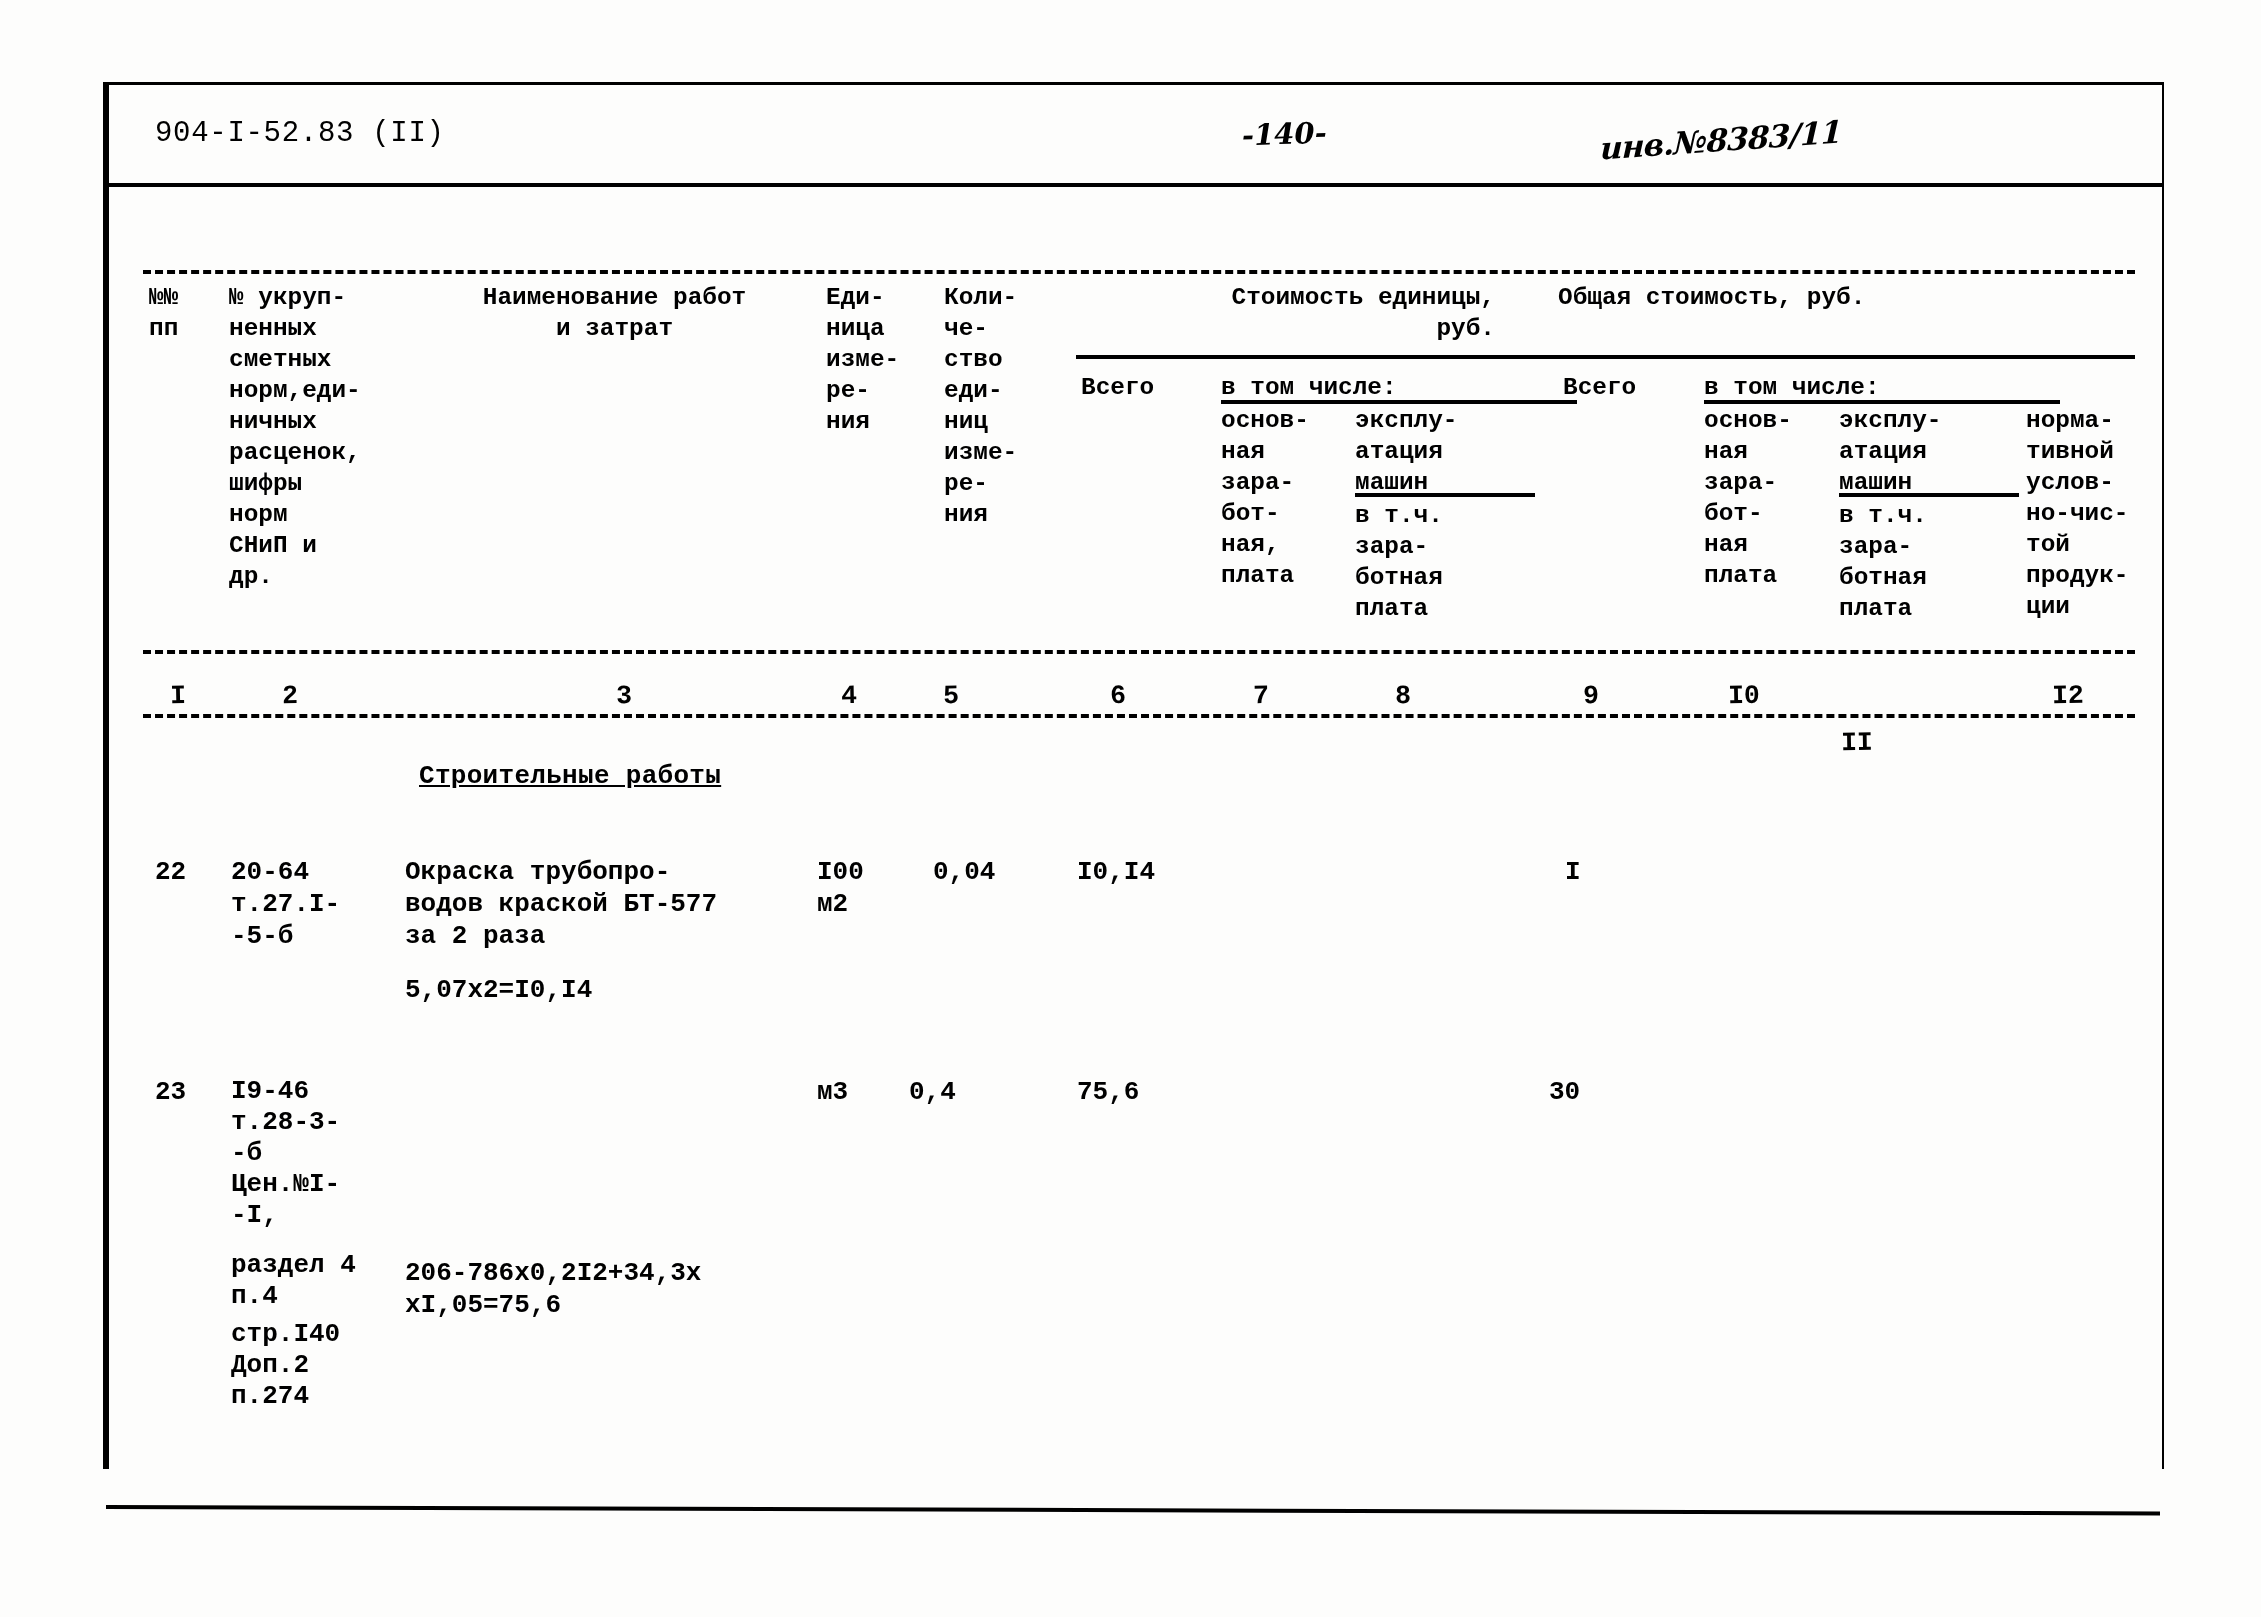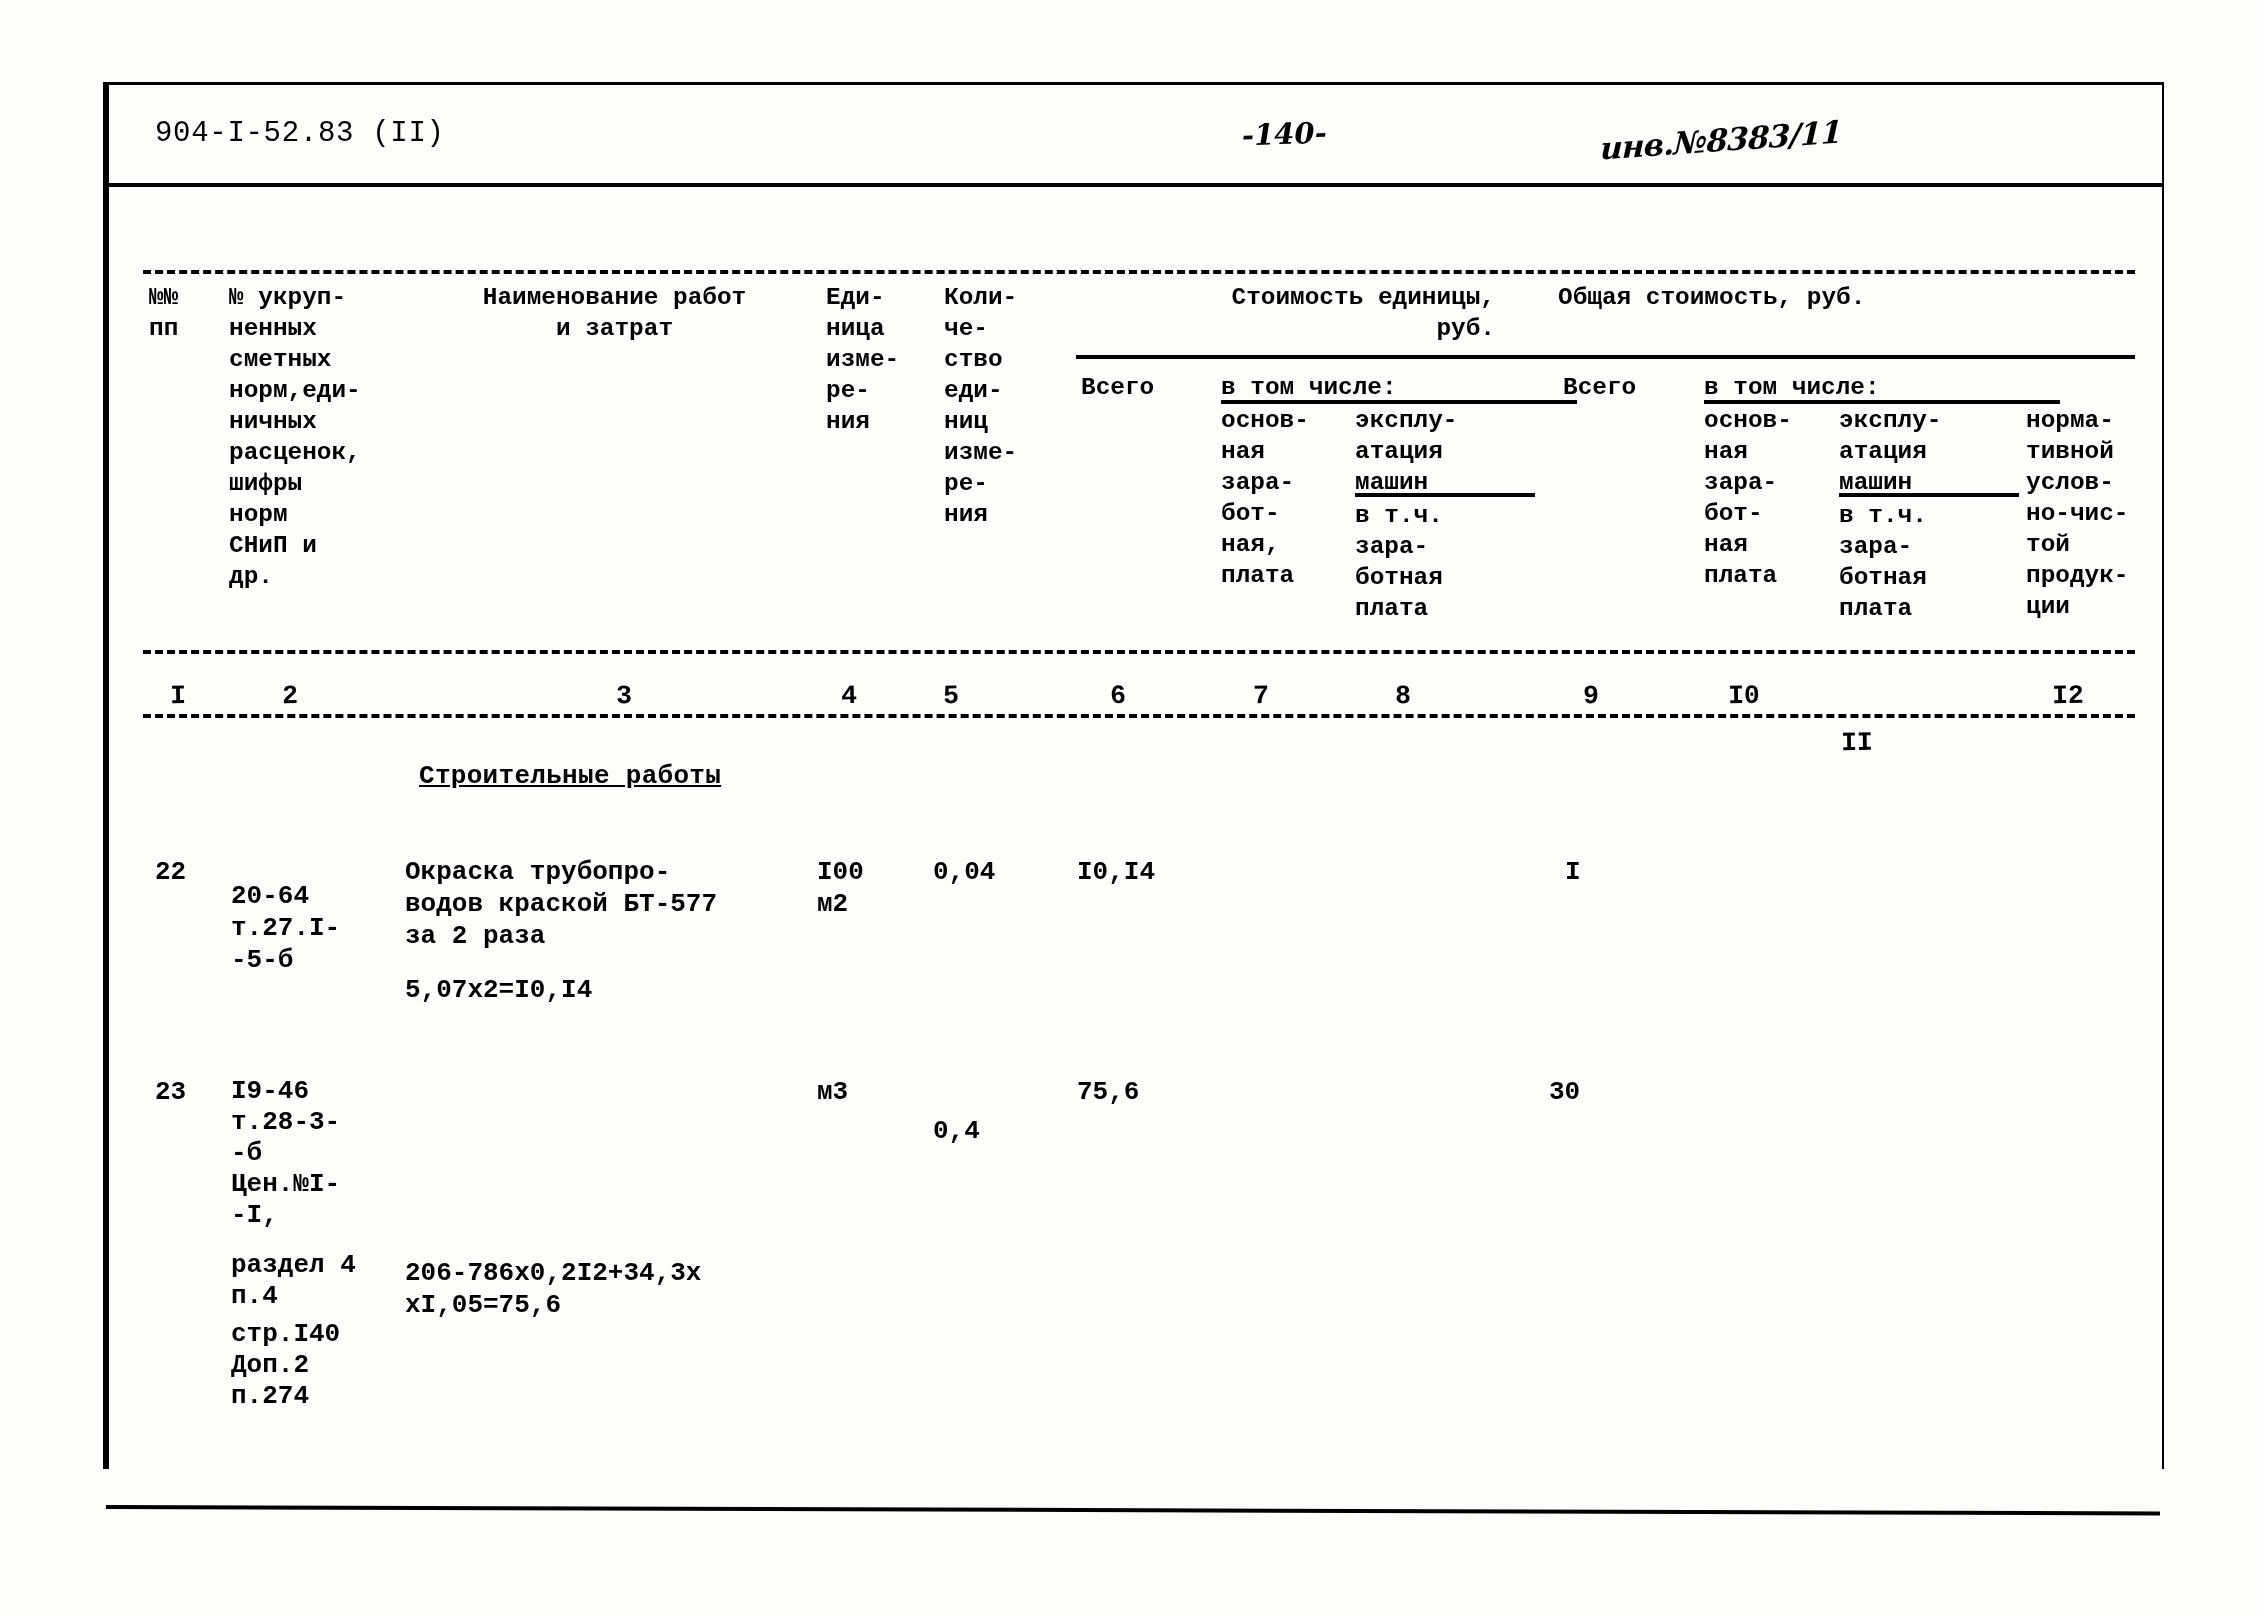--- a/index.html
+++ b/index.html
@@ -268,21 +268,21 @@
   <div class="colnum" style="left:1836px; width:42px;margin-top:47px;">II</div>
   <div class="colnum" style="left:2047px; width:42px;">I2</div>
 
   <div class="dash-rule" style="left:143px; top:714px; width:1992px;"></div>
 
   <div class="section-title" style="left:419px; top:761px;">Строительные работы</div>
 
   <div class="cell" style="left:0; top:0; width:0; height:0;"></div>
 
   <div class="cell" style="left:155px; top:856px; width:56px;">22</div>
-  <div class="cell" style="left:231px; top:856px; width:175px;margin-top:24px;">20-64
+  <div class="cell" style="left:231px; top:856px; width:175px;">20-64
 т.27.I-
 -5-б</div>
   <div class="cell" style="left:405px; top:856px; width:419px;">Окраска трубопро-
 водов краской БТ-577
 за 2 раза</div>
   <div class="cell" style="left:405px; top:974px; width:419px;">5,07x2=I0,I4</div>
   <div class="cell" style="left:817px; top:856px; width:91px;">I00
 м2</div>
   <div class="cell" style="left:933px; top:856px; width:112px;">0,04</div>
   <div class="cell" style="left:1077px; top:856px; width:133px;">I0,I4</div>
@@ -300,21 +300,21 @@
 Цен.№I-
 -I,</div>
   <div class="cell tight" style="left:231px; top:1250px; width:196px;">раздел 4
 п.4</div>
   <div class="cell tight" style="left:231px; top:1319px; width:196px;">стр.I40
 Доп.2
 п.274</div>
   <div class="cell" style="left:405px; top:1257px; width:447px;">206-786x0,2I2+34,3x
 xI,05=75,6</div>
   <div class="cell" style="left:817px; top:1076px; width:91px;">м3</div>
-  <div class="cell" style="left:933px; top:1076px; width:112px;margin-top:39px;">0,4</div>
+  <div class="cell" style="left:909px; top:1076px; width:112px;">0,4</div>
   <div class="cell" style="left:1077px; top:1076px; width:133px;">75,6</div>
   <div class="cell" style="left:1221px; top:1076px; width:126px;"></div>
   <div class="cell" style="left:1355px; top:1076px; width:161px;"></div>
   <div class="cell" style="left:1549px; top:1076px; width:133px;">30</div>
   <div class="cell" style="left:1704px; top:1076px; width:126px;"></div>
   <div class="cell" style="left:1839px; top:1076px; width:161px;"></div>
   <div class="cell" style="left:2026px; top:1076px; width:140px;"></div>
 
 </div>
 

